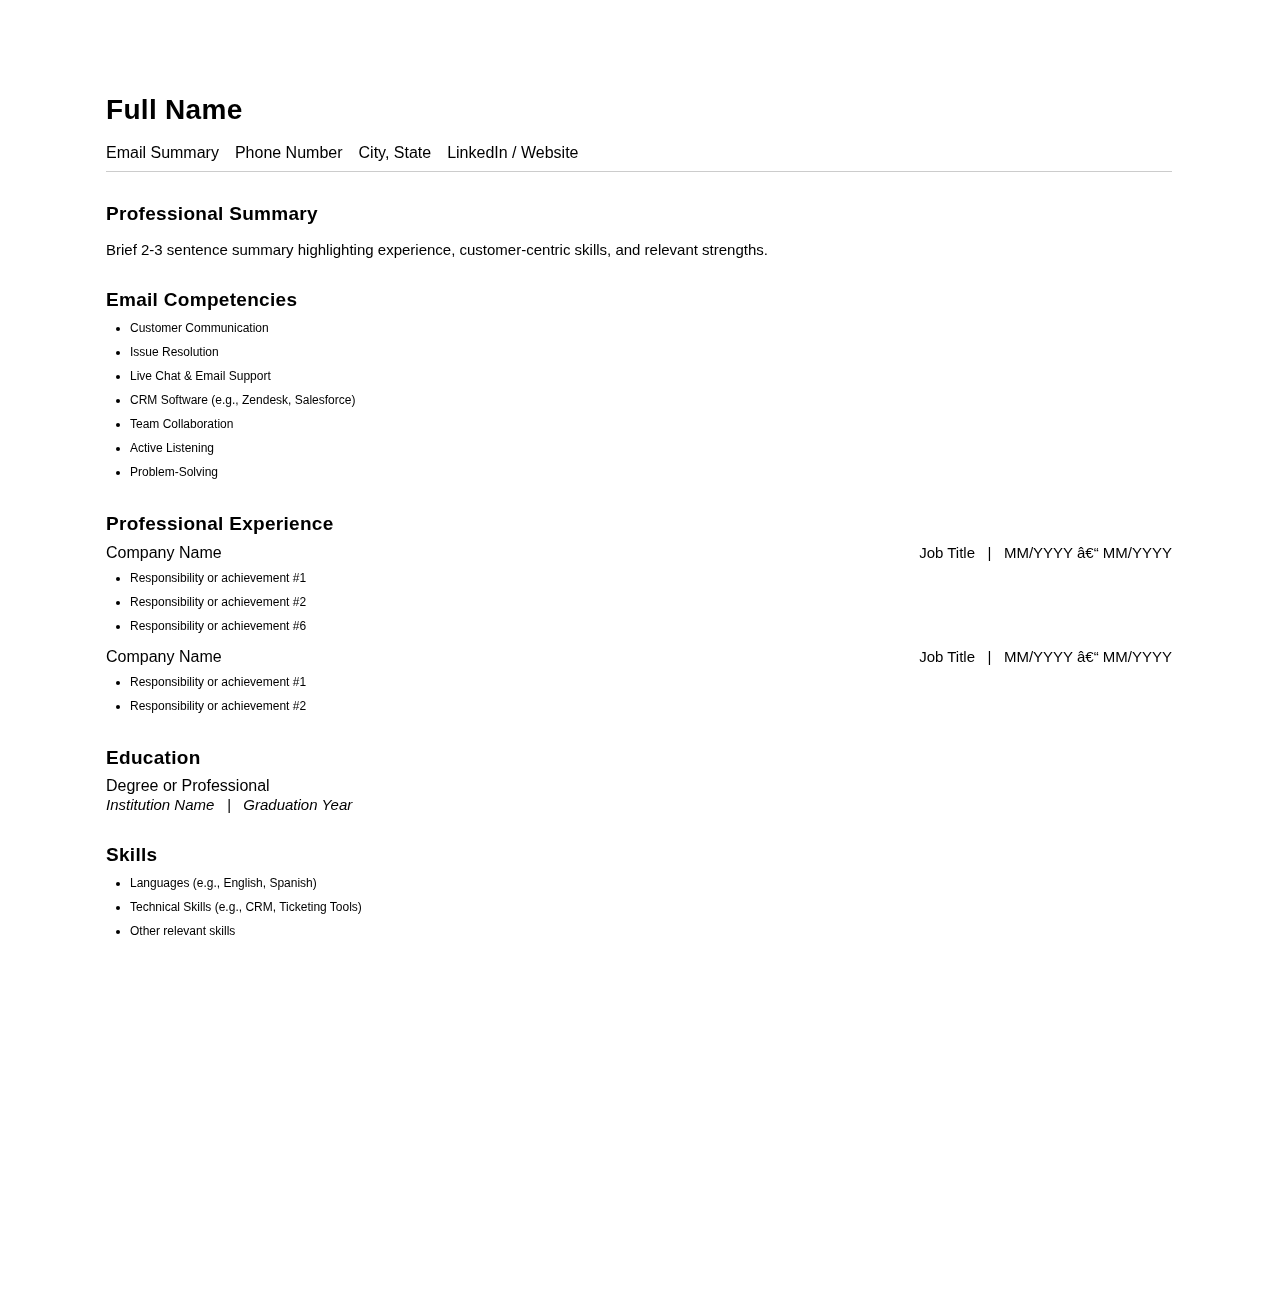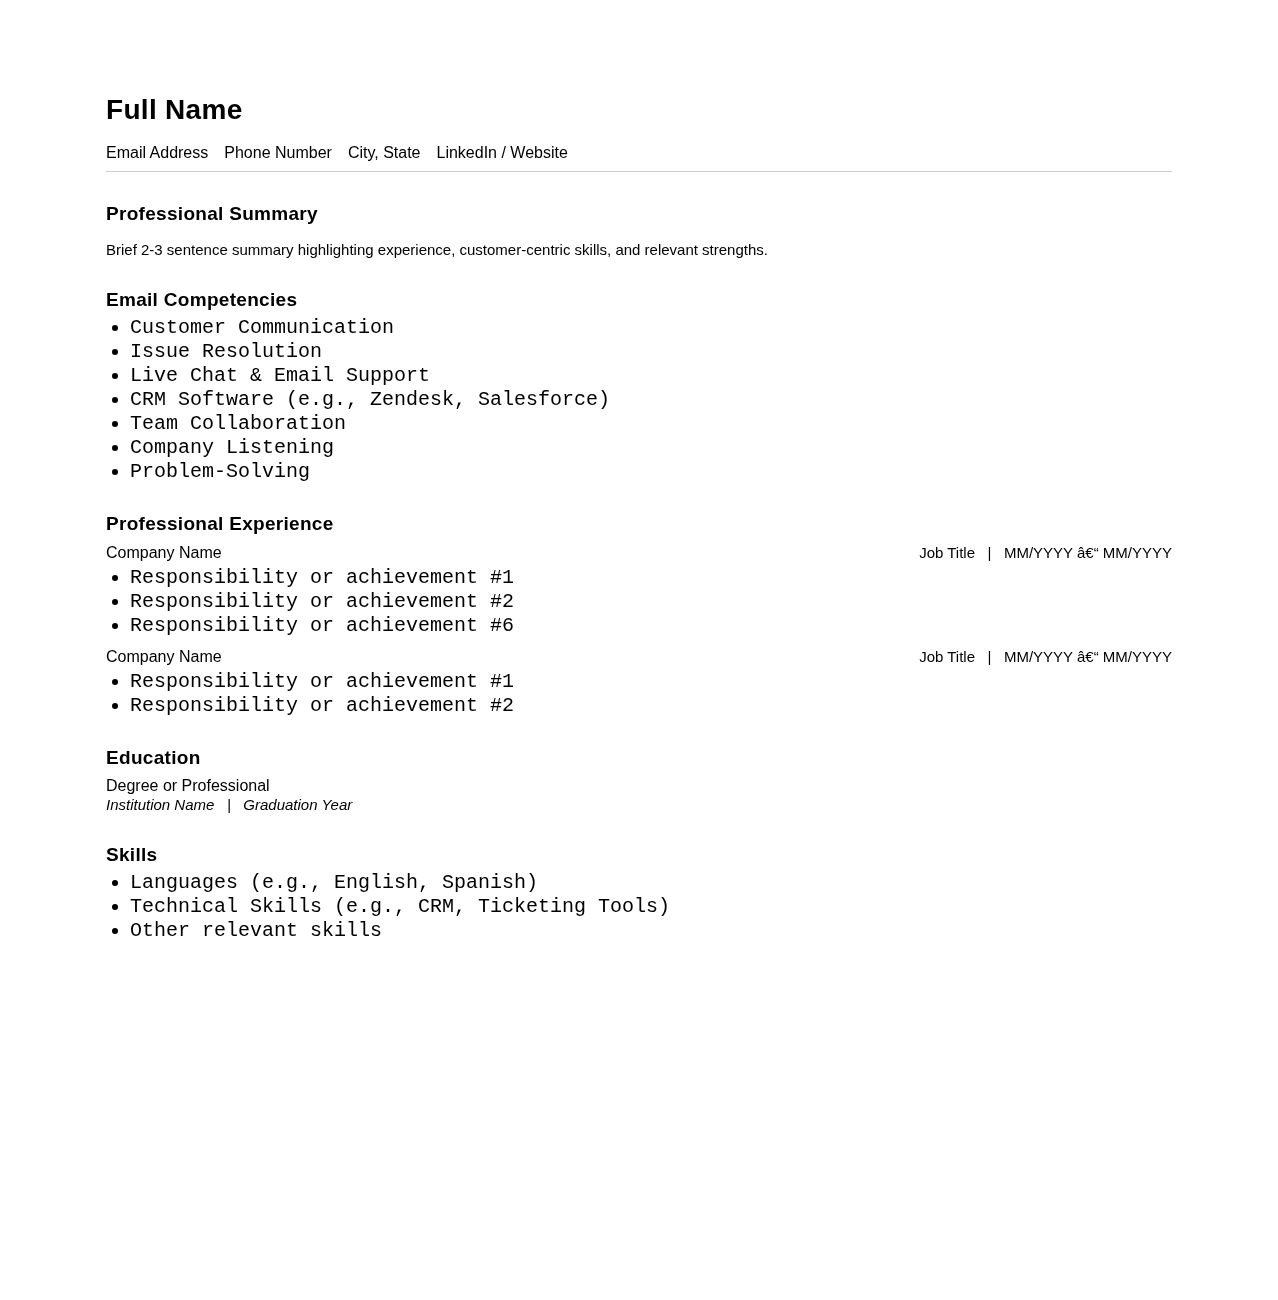--- a/index.html
+++ b/index.html
@@ -4,49 +4,49 @@
   <style>
     html, body { margin: 0; padding: 0; background: #ffffff; }
     body { width: 1278px; height: 1300px; font-family: "Liberation Sans", sans-serif; color: #000; position: relative; }
     .page { position: absolute; left: 106px; top: 0; width: 1066px; }
     h1 { position: absolute; left: 0; top: 90px; margin: 0; font-size: 28px; font-weight: bold; letter-spacing: 0.3px; line-height: 40px; }
     .contact { position: absolute; left: 0; top: 144px; font-size: 16px; line-height: 18px; white-space: nowrap; }
     .contact span { margin-right: 16px; }
     .rule { position: absolute; left: 0; top: 171px; width: 1066px; height: 1px; background: #cccccc; }
     h2 { position: absolute; left: 0; margin: 0; font-size: 19px; font-weight: bold; letter-spacing: 0.3px; line-height: 22px; }
     .summary { position: absolute; left: 0; top: 241px; font-size: 15px; line-height: 17px; }
-    ul { position: absolute; left: 0; margin: 0; padding: 0 0 0 24px; list-style: disc; font-size: 20px; font-family: Liberation Mono, monospace; }
+    ul { position: absolute; left: 0; margin: 0; padding: 0 0 0 24px; list-style: disc; font-size: 12px; }
     ul li { line-height: 24px; height: 24px; }
     .job-row { position: absolute; left: 0; width: 1066px; font-size: 16px; line-height: 18px; }
     .job-row .company { position: absolute; left: 0; top: 0; }
     .job-row .meta { position: absolute; right: 0; top: 0; font-size: 15px; white-space: pre; }
     .edu-degree { position: absolute; left: 0; top: 777px; font-size: 16px; line-height: 18px; }
     .edu-meta { position: absolute; left: 0; top: 796px; font-size: 15px; font-style: italic; line-height: 17px; white-space: pre; }
   </style>
 </head>
 <body>
 
 <div class="page">
   <h1>Full Name</h1>
   <div class="contact">
-    <span>Email Address</span><span>Phone Number</span><span>City, State</span><span>LinkedIn / Website</span>
+    <span>Email Summary</span><span>Phone Number</span><span>City, State</span><span>LinkedIn / Website</span>
   </div>
   <div class="rule"></div>
 
   <h2 style="top:203px">Professional Summary</h2>
   <div class="summary">Brief 2-3 sentence summary highlighting experience, customer-centric skills, and relevant strengths.</div>
 
   <h2 style="top:289px">Email Competencies</h2>
   <ul style="top:316px">
     <li>Customer Communication</li>
     <li>Issue Resolution</li>
     <li>Live Chat &amp; Email Support</li>
     <li>CRM Software (e.g., Zendesk, Salesforce)</li>
     <li>Team Collaboration</li>
-    <li>Company Listening</li>
+    <li>Active Listening</li>
     <li>Problem-Solving</li>
   </ul>
 
   <h2 style="top:513px">Professional Experience</h2>
   <div class="job-row" style="top:544px">
     <span class="company">Company Name</span>
     <span class="meta">Job Title   |   MM/YYYY â€“ MM/YYYY</span>
   </div>
   <ul style="top:566px">
     <li>Responsibility or achievement #1</li>

